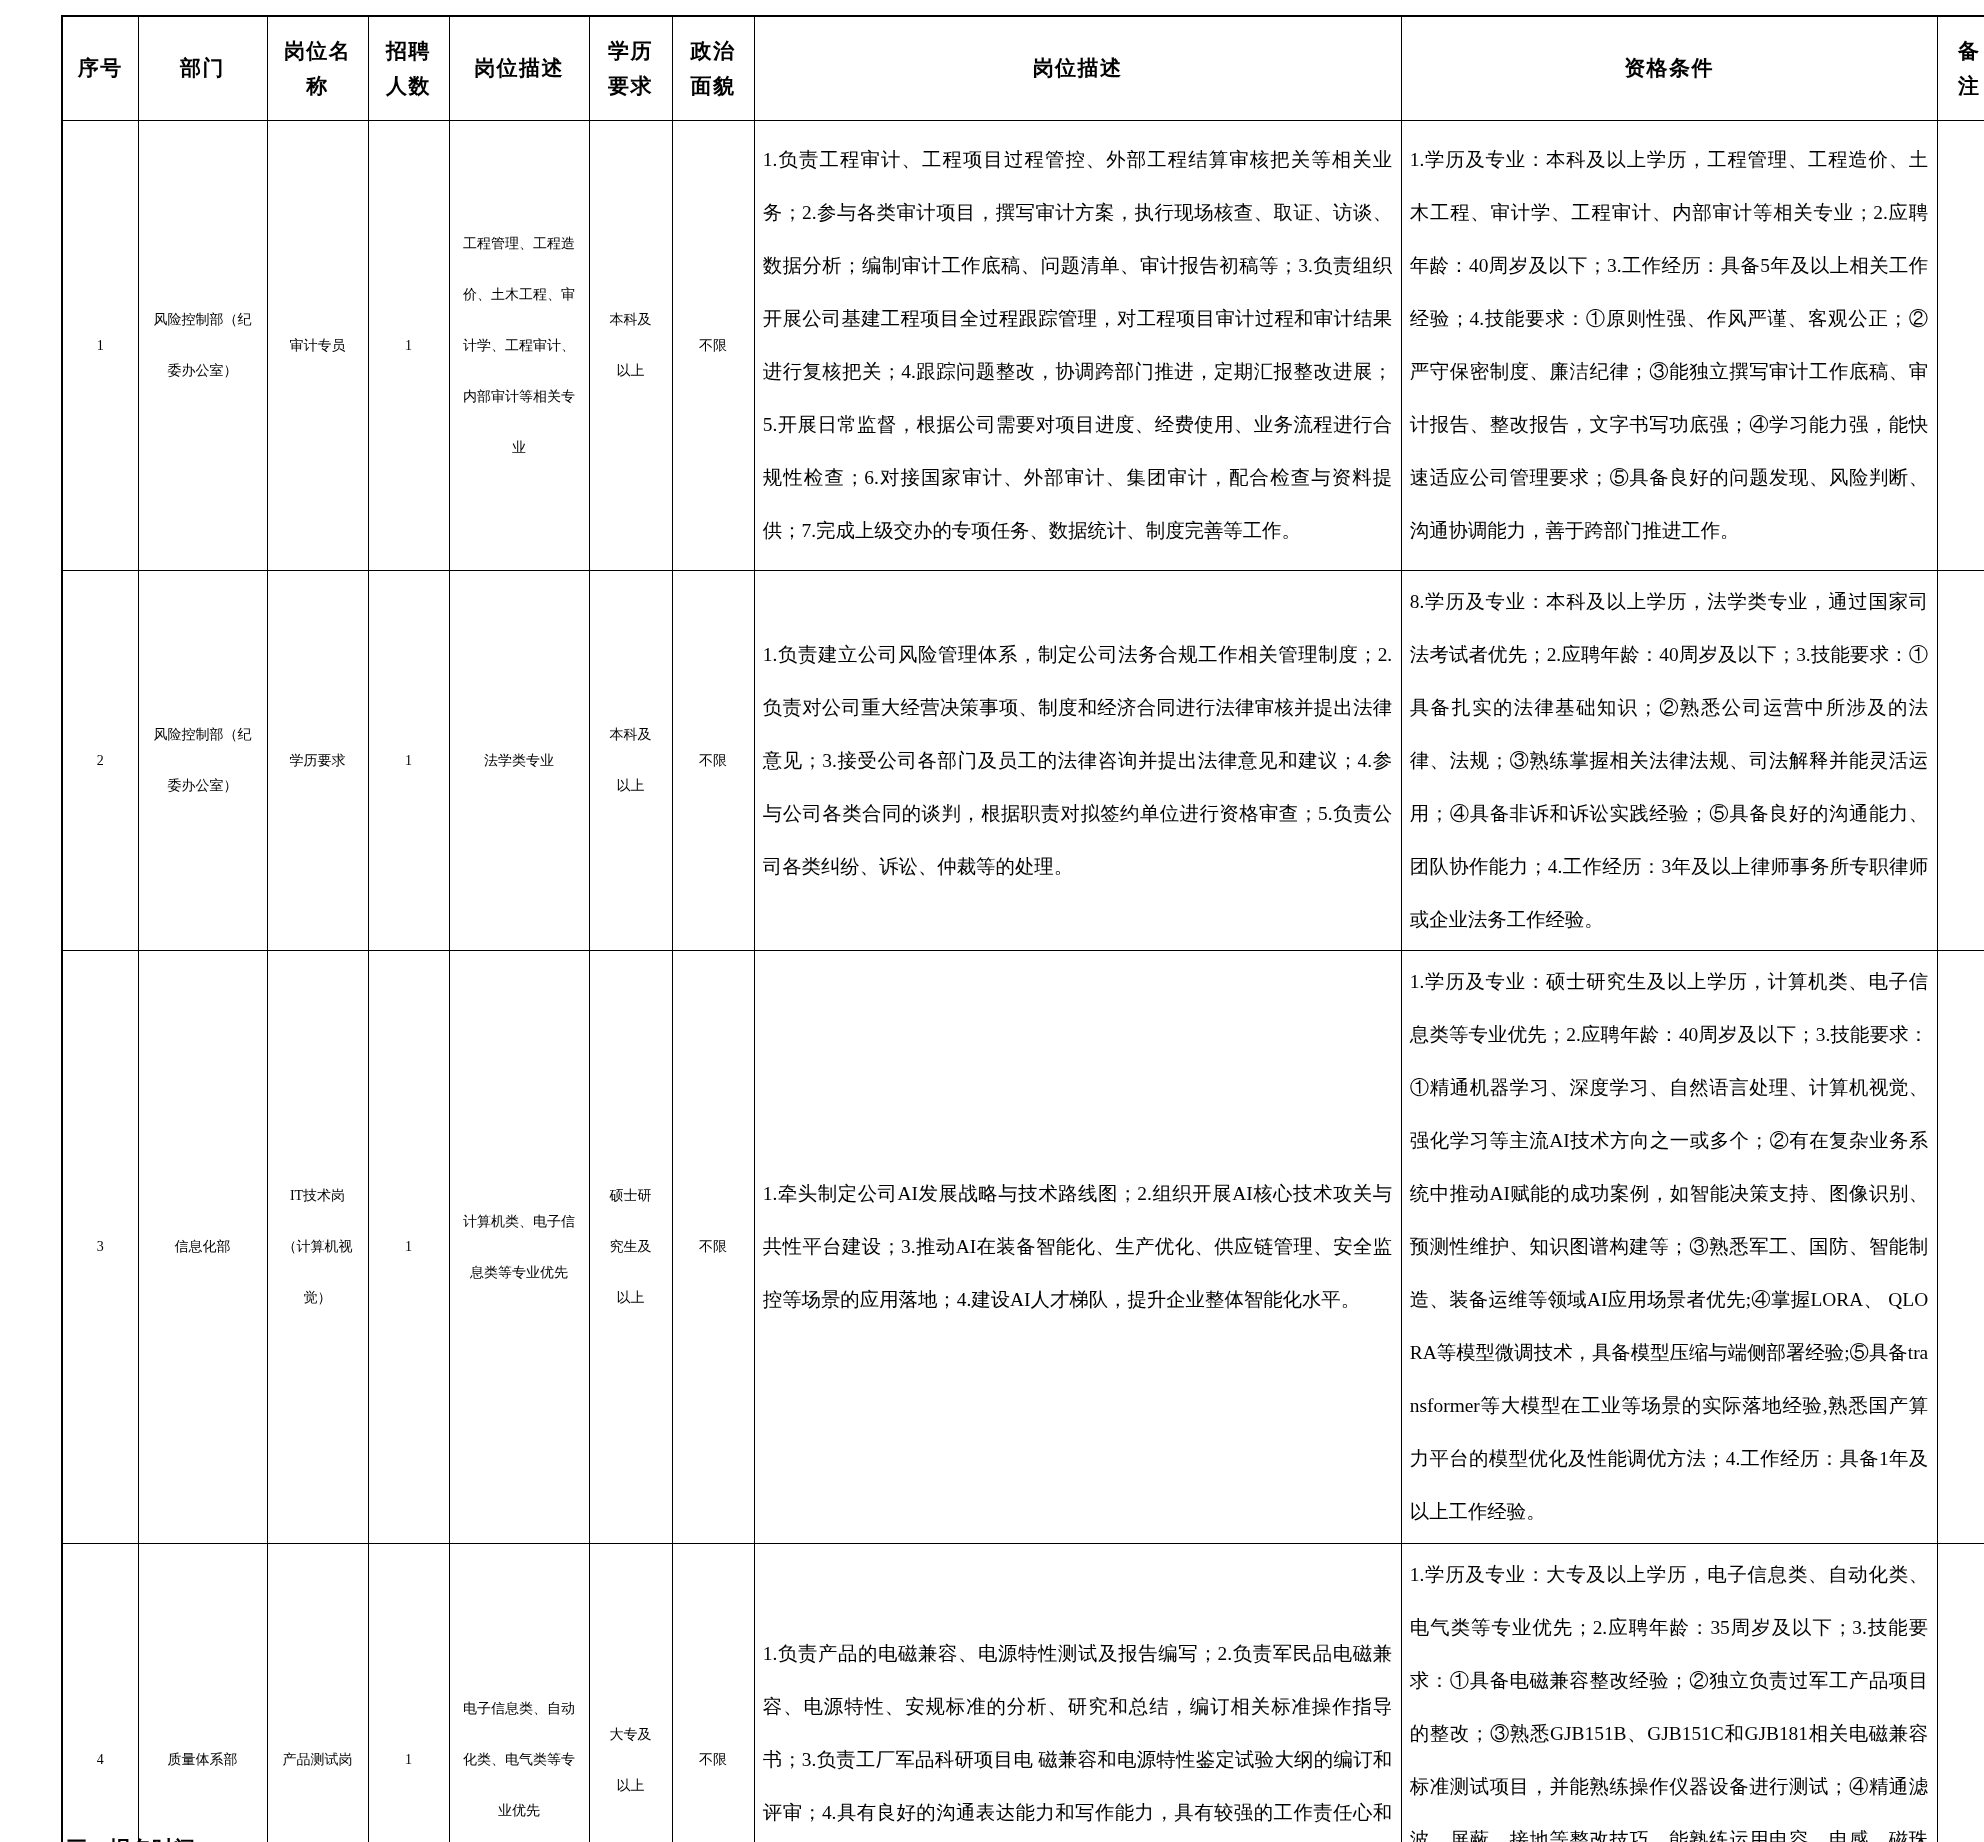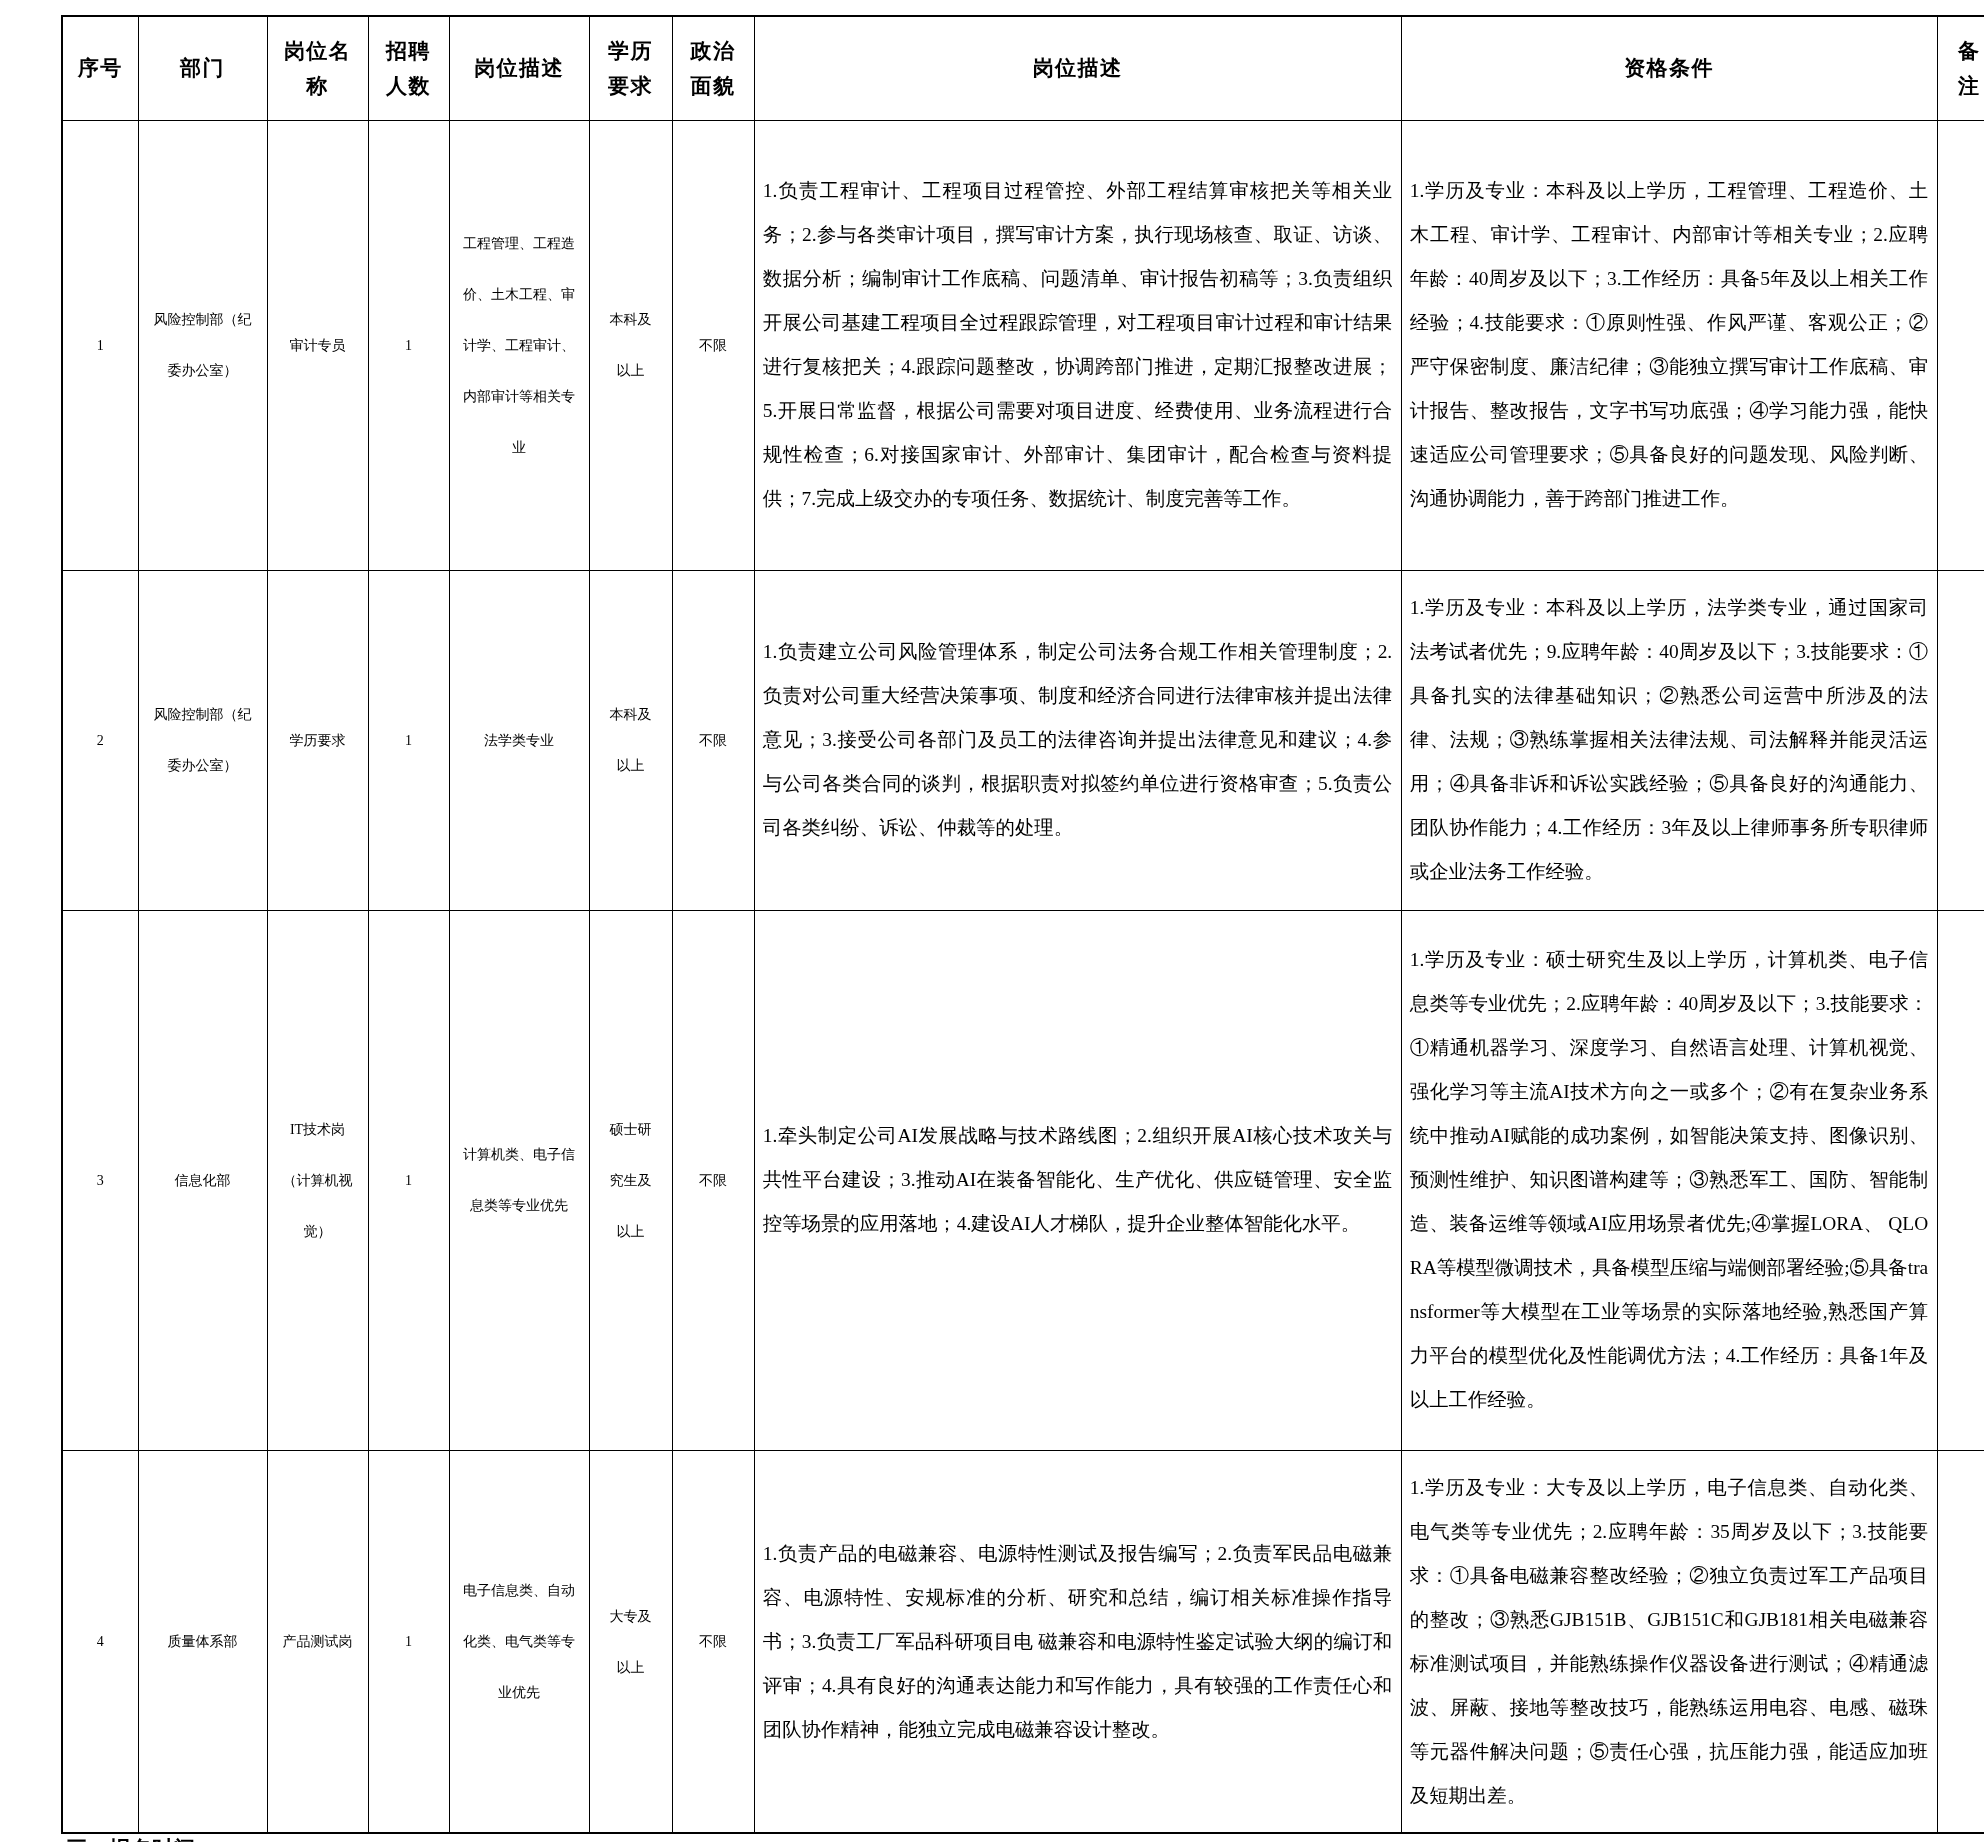--- a/index.html
+++ b/index.html
@@ -46,21 +46,21 @@
     line-height: 51px;
     padding: 0 5.6px;
   }
   td.cell-dept   { padding: 0 9.7px; }
   td.cell-pos    { padding: 0 14px; margin-top: 26px; }
   td.cell-major  { padding: 0 9.7px; }
   td.cell-edu    { padding: 0 15.3px; margin-top: 15px; }
   td.cell-text {
     font-size: 19.4px;
     text-align: justify;
-    line-height: 44px;
+    line-height: 53px;
     padding: 4.2px 8.3px;
     margin-left: 8px;
   }
   .footer-fragment {
     position: absolute;
     left: 66px;
     top: 1834px;
     font-size: 21.5px;
     font-weight: bold;
     white-space: nowrap;
@@ -112,21 +112,21 @@
       </tr>
       <tr style="height:340px;">
         <td class="cell-center">2</td>
         <td class="cell-center cell-dept">风险控制部（纪委办公室）</td>
         <td class="cell-center cell-pos">学历要求</td>
         <td class="cell-center">1</td>
         <td class="cell-center cell-major">法学类专业</td>
         <td class="cell-center cell-edu">本科及以上</td>
         <td class="cell-center">不限</td>
         <td class="cell-text">1.负责建立公司风险管理体系，制定公司法务合规工作相关管理制度；2.负责对公司重大经营决策事项、制度和经济合同进行法律审核并提出法律意见；3.接受公司各部门及员工的法律咨询并提出法律意见和建议；4.参与公司各类合同的谈判，根据职责对拟签约单位进行资格审查；5.负责公司各类纠纷、诉讼、仲裁等的处理。</td>
-        <td class="cell-text">1.学历及专业：本科及以上学历，法学类专业，通过国家司法考试者优先；9.应聘年龄：40周岁及以下；3.技能要求：①具备扎实的法律基础知识；②熟悉公司运营中所涉及的法律、法规；③熟练掌握相关法律法规、司法解释并能灵活运用；④具备非诉和诉讼实践经验；⑤具备良好的沟通能力、团队协作能力；4.工作经历：3年及以上律师事务所专职律师或企业法务工作经验。</td>
+        <td class="cell-text">8.学历及专业：本科及以上学历，法学类专业，通过国家司法考试者优先；2.应聘年龄：40周岁及以下；3.技能要求：①具备扎实的法律基础知识；②熟悉公司运营中所涉及的法律、法规；③熟练掌握相关法律法规、司法解释并能灵活运用；④具备非诉和诉讼实践经验；⑤具备良好的沟通能力、团队协作能力；4.工作经历：3年及以上律师事务所专职律师或企业法务工作经验。</td>
         <td class="cell-center"></td>
       </tr>
       <tr style="height:540px;">
         <td class="cell-center">3</td>
         <td class="cell-center cell-dept">信息化部</td>
         <td class="cell-center cell-pos">IT技术岗（计算机视觉）</td>
         <td class="cell-center">1</td>
         <td class="cell-center cell-major">计算机类、电子信息类等专业优先</td>
         <td class="cell-center cell-edu">硕士研究生及以上</td>
         <td class="cell-center">不限</td>

